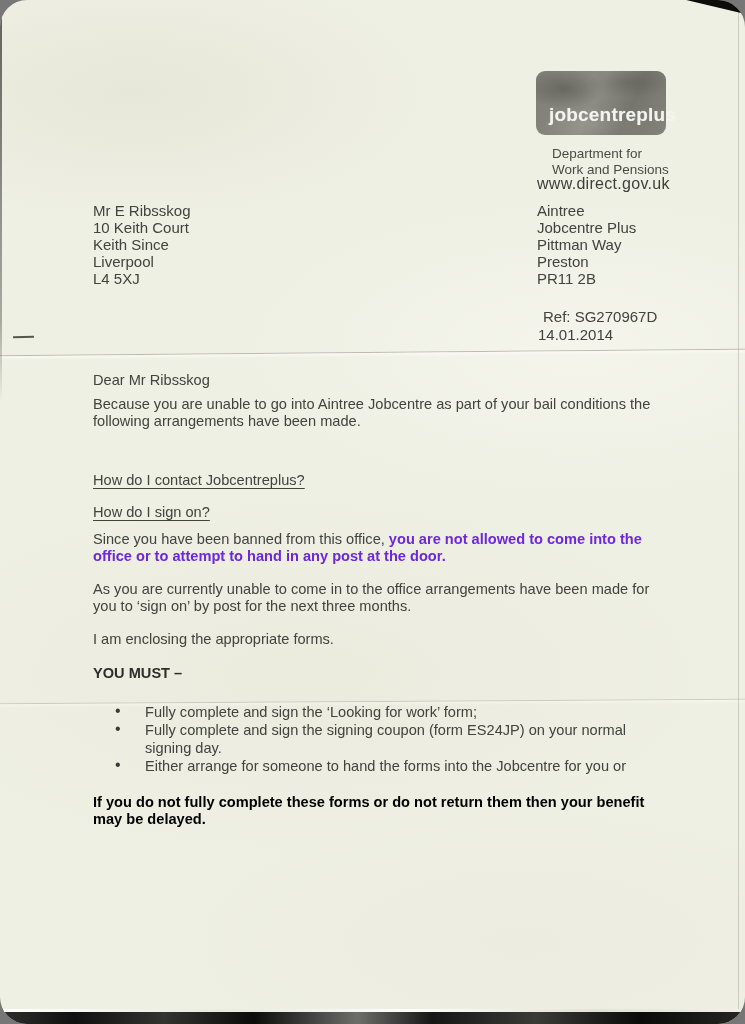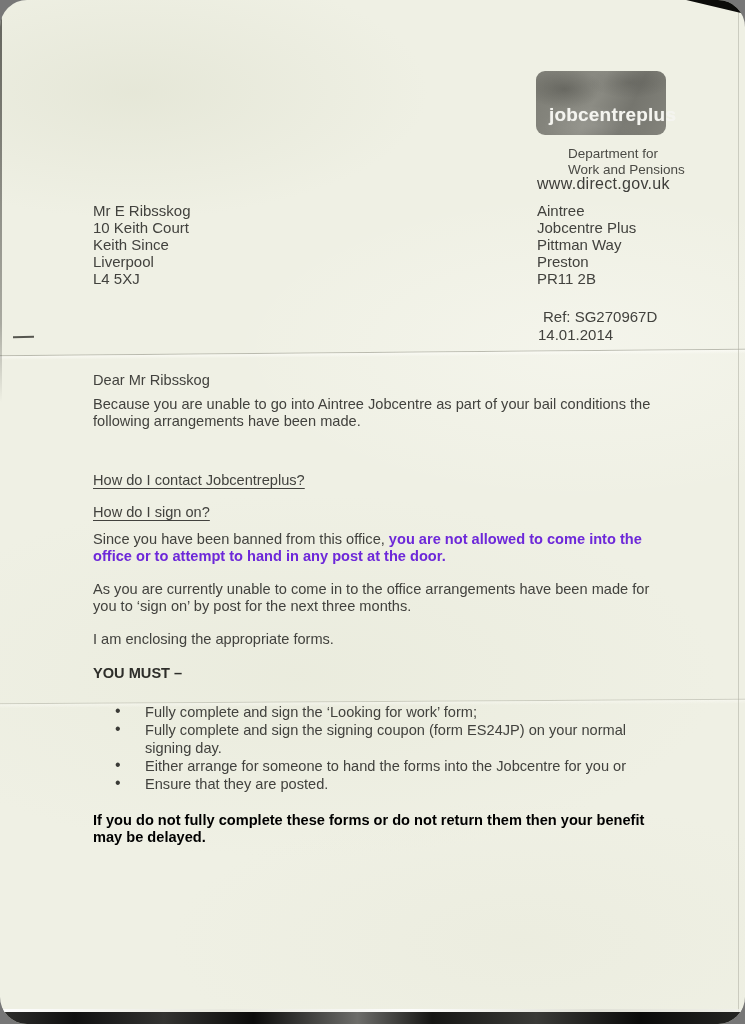--- a/index.html
+++ b/index.html
@@ -43,21 +43,21 @@
   .logo-box { position:absolute; left:536px; top:71px; width:130px; height:64px;
     border-radius:9px; z-index:2;
     background:
       radial-gradient(ellipse 60px 30px at 22% 28%, rgba(38,38,34,0.30), transparent 65%),
       radial-gradient(ellipse 70px 26px at 72% 18%, rgba(48,48,44,0.22), transparent 60%),
       radial-gradient(ellipse 80px 30px at 45% 85%, rgba(255,255,255,0.10), transparent 65%),
       linear-gradient(115deg,#7d7d75,#8c8c84 45%,#75756e 70%,#84847c);
   }
   .logo-brand { position:absolute; left:13px; bottom:9px; font-size:19px; font-weight:bold;
     color:#f4f4ef; letter-spacing:0.2px; text-shadow:0 0 1px rgba(255,255,255,0.4); }
-  .dept { position:absolute; left:568px; top:146px; font-size:13.5px; line-height:16px; color:#4a4a45; z-index:2; }
+  .dept { position:absolute; left:552px; top:146px; font-size:13.5px; line-height:16px; color:#4a4a45; z-index:2; }
   .website { position:absolute; left:537px; top:175px; font-size:16px; letter-spacing:0.3px; color:#3e3e3a; z-index:2; }
 
   
   .recipient { position:absolute; left:93px; top:202px; font-size:15px; line-height:17px; z-index:2; }
   .sender { position:absolute; left:537px; top:202px; font-size:15px; line-height:17px; z-index:2; }
   .refblock { position:absolute; left:538px; top:308px; font-size:15px; line-height:18px; z-index:2; }
   .refblock .ref-line { padding-left:5px; }
 
   
   .letter-body { position:absolute; left:93px; top:372px; width:572px;
@@ -141,21 +141,20 @@
     <p class="para-arrangements">As you are currently unable to come in to the office arrangements have been made for you to ‘sign on’ by post for the next three months.</p>
 
     <p class="para-enclosing">I am enclosing the appropriate forms.</p>
 
     <p class="you-must">YOU MUST –</p>
 
     <ul class="bullets">
       <li>Fully complete and sign the ‘Looking for work’ form;</li>
       <li>Fully complete and sign the signing coupon (form ES24JP) on your normal signing day.</li>
       <li>Either arrange for someone to hand the forms into the Jobcentre for you or</li>
-      <li>Ensure that they are posted.</li>
     </ul>
 
     <p class="closing">If you do not fully complete these forms or do not return them then your benefit may be delayed.</p>
   </div>
 
   <div class="bottom-highlight"></div>
   <div class="bottom-strip"></div>
 </div>
 
 </body></html>

